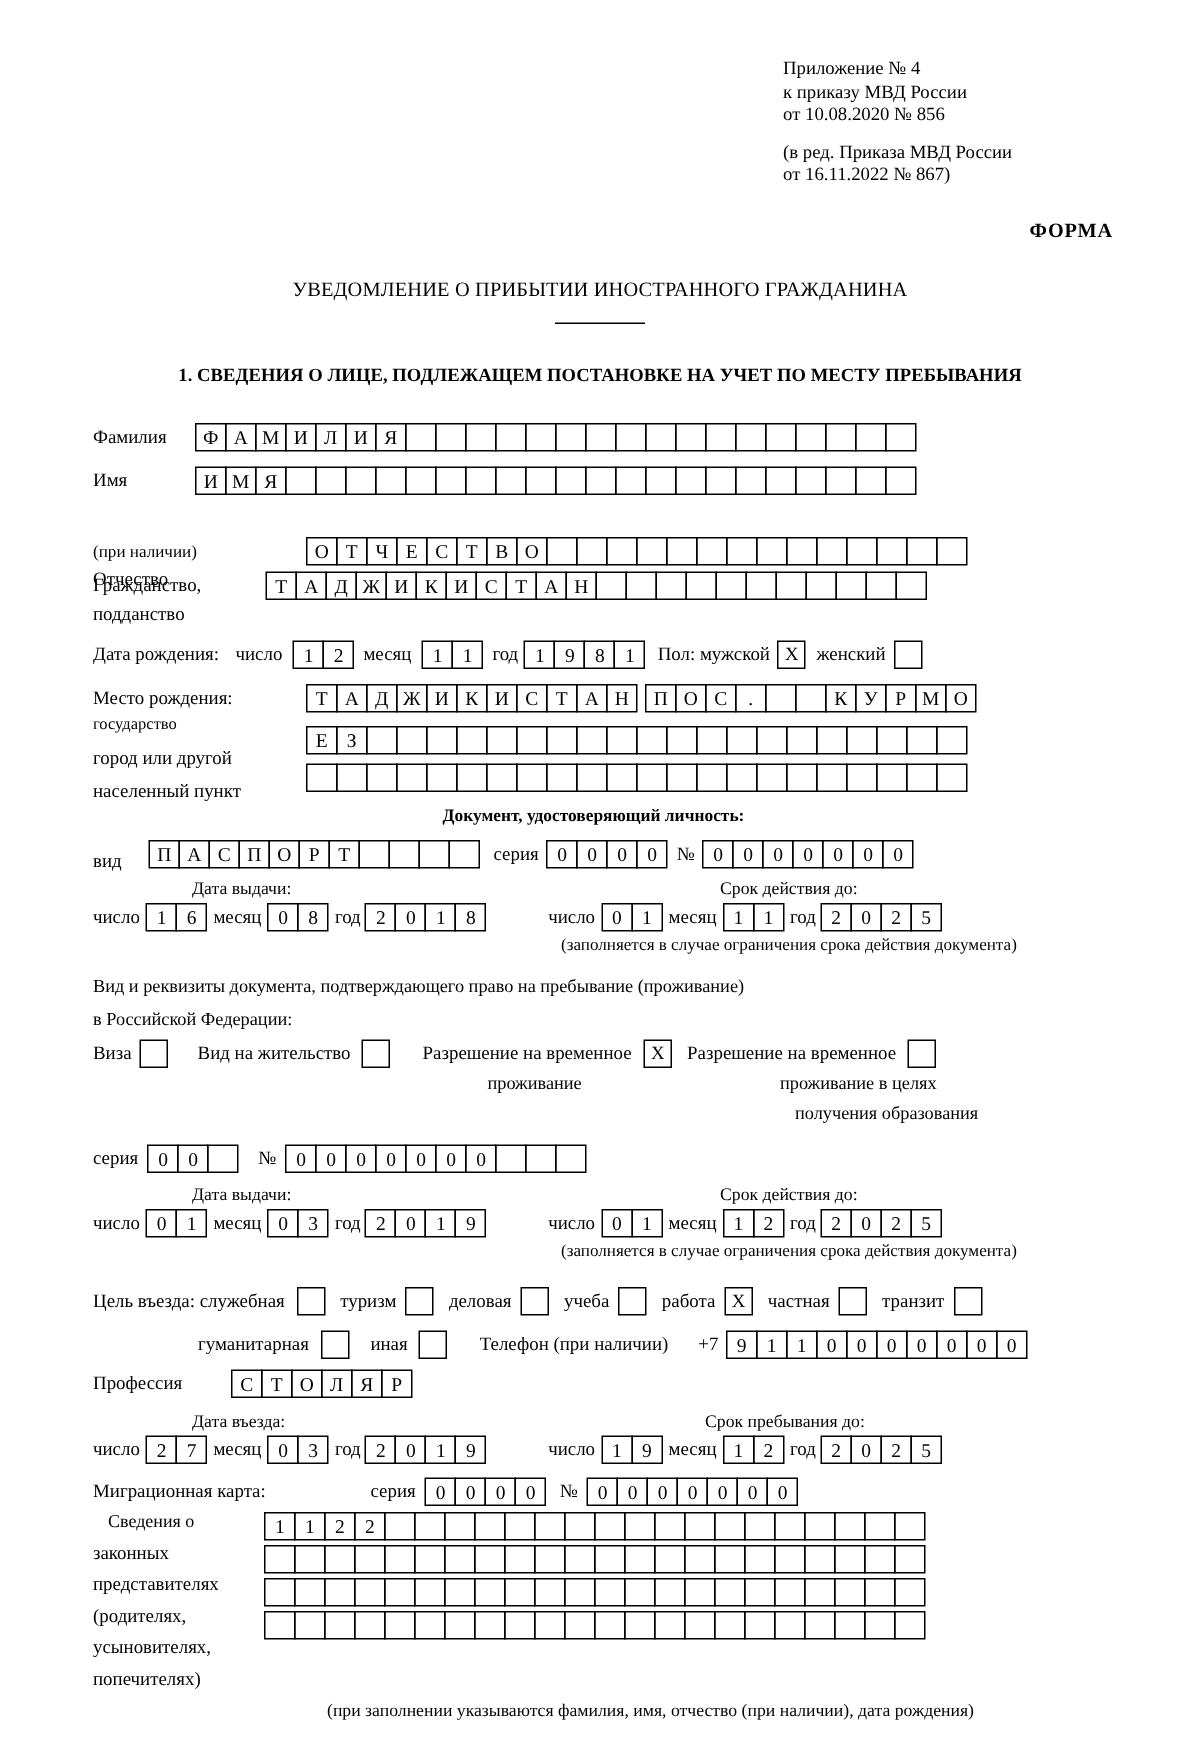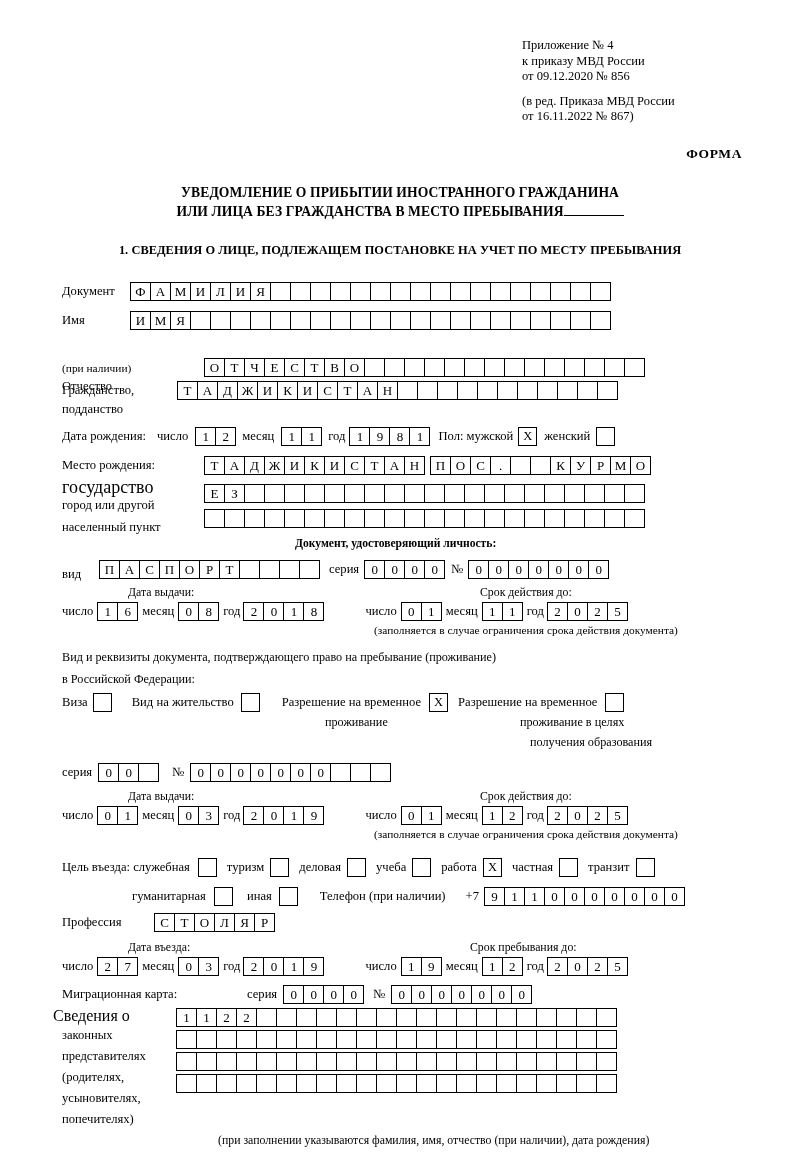--- a/index.html
+++ b/index.html
@@ -44,21 +44,21 @@
     letter-spacing: 0.6px;
   }
 
   .title {
     position: absolute;
     top: 183px;
     left: 0;
     width: 800px;
     text-align: center;
     font-size: 13.6px;
-    font-weight: bold;
+    font-weight: normal;
     line-height: 19px;
     letter-spacing: 0.1px;
   }
   .title .ul { display:inline-block; width:60px; border-bottom:1px solid #000; }
 
   .section-title {
     position: absolute;
     top: 243px;
     left: 0;
     width: 800px;
@@ -109,37 +109,37 @@
   }
 </style>
 </head>
 <body>
 
 <div class="page">
 
   <div class="header-block">
     <div>Приложение № 4</div>
     <div>к приказу МВД России</div>
-    <div>от 09.12.2020 № 856</div>
+    <div>от 10.08.2020 № 856</div>
     <div class="grp2">(в ред. Приказа МВД России</div>
     <div>от 16.11.2022 № 867)</div>
   </div>
 
   <div class="forma">ФОРМА</div>
 
   <div class="title">
     <span>УВЕДОМЛЕНИЕ О ПРИБЫТИИ ИНОСТРАННОГО ГРАЖДАНИНА</span><br>
-    <span>ИЛИ ЛИЦА БЕЗ ГРАЖДАНСТВА В МЕСТО ПРЕБЫВАНИЯ</span><span class="ul"></span>
+    <span class="ul"></span>
   </div>
 
   <div class="section-title">1. СВЕДЕНИЯ О ЛИЦЕ, ПОДЛЕЖАЩЕМ ПОСТАНОВКЕ НА УЧЕТ ПО МЕСТУ ПРЕБЫВАНИЯ</div>
 
   <div id="rows">
       <div class="row" style="top: 282px; left: 62px;">
-        <span class="lbl" style="width: 68px;">Документ</span>
+        <span class="lbl" style="width: 68px;">Фамилия</span>
         <div class="boxes">
           <div class="cell">Ф</div>
           <div class="cell">А</div>
           <div class="cell">М</div>
           <div class="cell">И</div>
           <div class="cell">Л</div>
           <div class="cell">И</div>
           <div class="cell">Я</div>
           <div class="cell"></div>
           <div class="cell"></div>
@@ -301,21 +301,21 @@
           <div class="cell">.</div>
           <div class="cell"> </div>
           <div class="cell"> </div>
           <div class="cell">К</div>
           <div class="cell">У</div>
           <div class="cell">Р</div>
           <div class="cell">М</div>
           <div class="cell">О</div>
         </div>
       </div>
-      <div class="center-note" style="position: absolute; top: 477px; left: 62px; font-size: 18px;">государство</div>
+      <div class="center-note" style="position: absolute; top: 477px; left: 62px; font-size: 11px;">государство</div>
       <div class="row" style="top: 484px; left: 204px;">
         <div class="boxes">
           <div class="cell">Е</div>
           <div class="cell">З</div>
           <div class="cell"></div>
           <div class="cell"></div>
           <div class="cell"></div>
           <div class="cell"></div>
           <div class="cell"></div>
           <div class="cell"></div>
@@ -678,21 +678,21 @@
         <div class="boxes">
           <div class="cell">0</div>
           <div class="cell">0</div>
           <div class="cell">0</div>
           <div class="cell">0</div>
           <div class="cell">0</div>
           <div class="cell">0</div>
           <div class="cell">0</div>
         </div>
       </div>
-      <div class="center-note" style="position: absolute; top: 1007px; left: 53px; font-size: 16px;">Сведения о</div>
+      <div class="center-note" style="position: absolute; top: 1007px; left: 72px; font-size: 12px;">Сведения о</div>
       <div class="center-note" style="position: absolute; top: 1028px; left: 62px; font-size: 12.6px;">законных</div>
       <div class="center-note" style="position: absolute; top: 1049px; left: 62px; font-size: 12.6px;">представителях</div>
       <div class="center-note" style="position: absolute; top: 1070px; left: 62px; font-size: 12.6px;">(родителях,</div>
       <div class="center-note" style="position: absolute; top: 1091px; left: 62px; font-size: 12.6px;">усыновителях,</div>
       <div class="center-note" style="position: absolute; top: 1112px; left: 62px; font-size: 12.6px;">попечителях)</div>
       <div class="row" style="top: 1008px; left: 176px;">
         <div class="boxes">
           <div class="cell">1</div>
           <div class="cell">1</div>
           <div class="cell">2</div>

